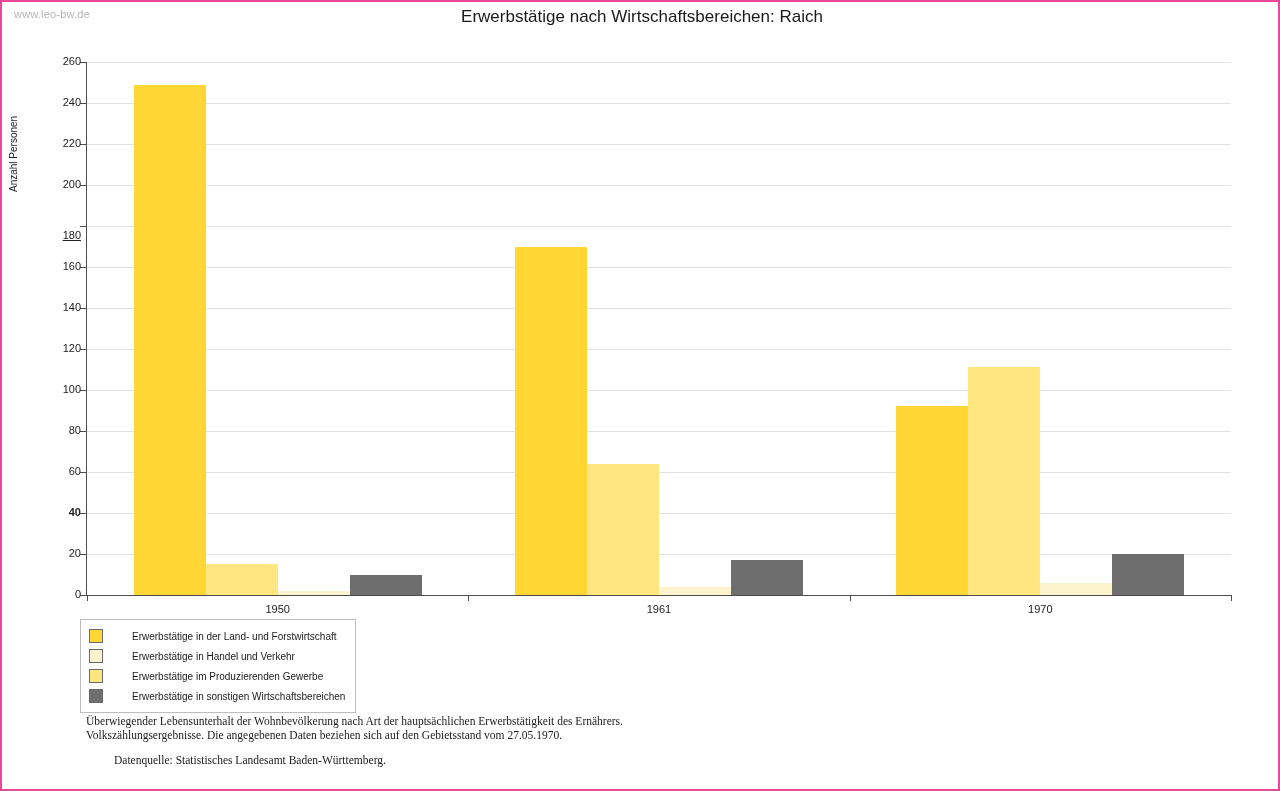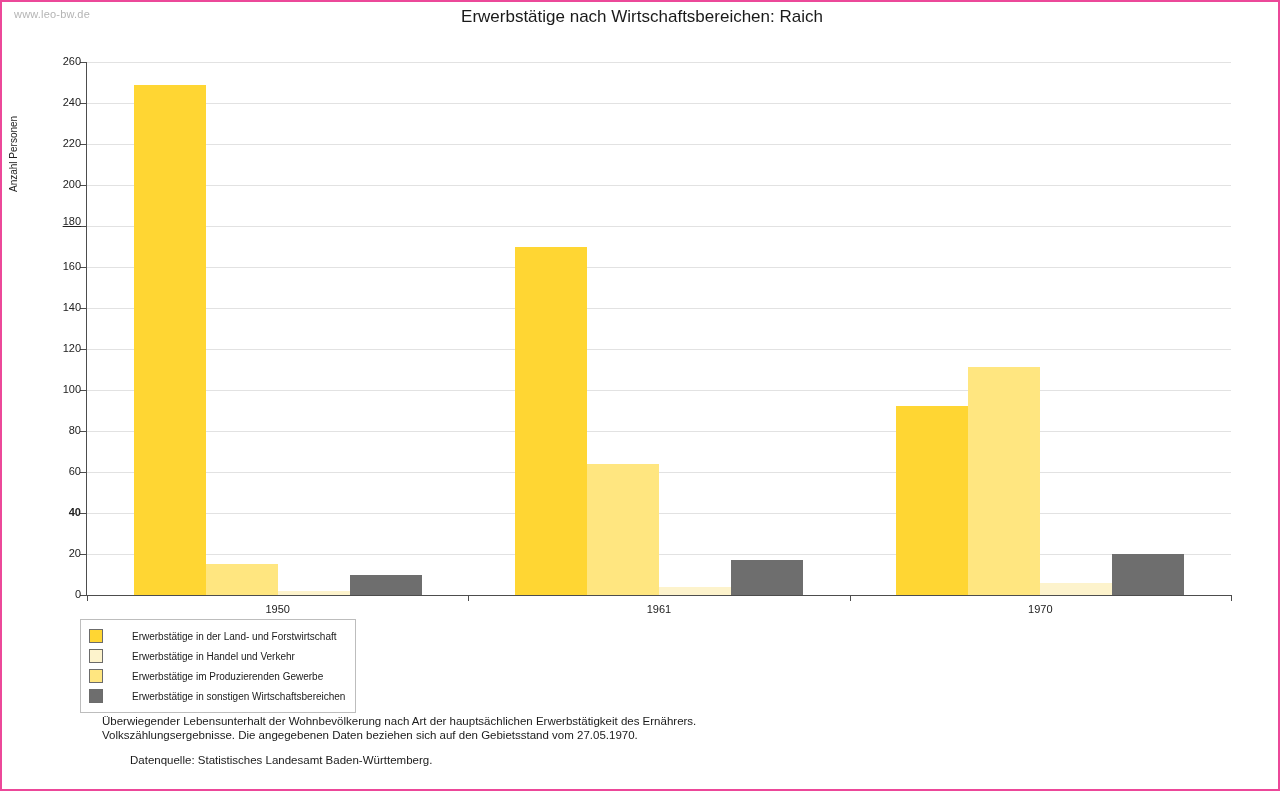--- a/index.html
+++ b/index.html
@@ -127,24 +127,25 @@
   }
   .legend-text {
     font-size: 10px;
     color: #1a1a1a;
     white-space: nowrap;
     margin-left: 20px;
   }
 
   .footnote {
     position: absolute;
-    left: 100px;
+    left: 84px;
     font-size: 11.5px;
     color: #1a1a1a;
     white-space: nowrap;
+    font-family: Liberation Serif, serif;
   }
   #note-line1 { top: 713px; }
   #note-line2 { top: 727px; }
   #source-line { top: 752px; padding-left: 28px; }
 </style>
 </head>
 <body>
 
 <div id="page">
 
@@ -176,21 +177,21 @@
       <div class="tick" style="top: 287px;"></div>
       <div class="ytick-label" style="top: 287px;">120</div>
       <div class="gridline" style="top: 246px;"></div>
       <div class="tick" style="top: 246px;"></div>
       <div class="ytick-label" style="top: 246px;">140</div>
       <div class="gridline" style="top: 205px;"></div>
       <div class="tick" style="top: 205px;"></div>
       <div class="ytick-label" style="top: 205px;">160</div>
       <div class="gridline" style="top: 164px;"></div>
       <div class="tick" style="top: 164px;"></div>
-      <div class="ytick-label" style="top: 160px; text-decoration: underline;">180</div>
+      <div class="ytick-label" style="top: 174px; text-decoration: underline;">180</div>
       <div class="gridline" style="top: 123px;"></div>
       <div class="tick" style="top: 123px;"></div>
       <div class="ytick-label" style="top: 123px;">200</div>
       <div class="gridline" style="top: 82px;"></div>
       <div class="tick" style="top: 82px;"></div>
       <div class="ytick-label" style="top: 82px;">220</div>
       <div class="gridline" style="top: 41px;"></div>
       <div class="tick" style="top: 41px;"></div>
       <div class="ytick-label" style="top: 41px;">240</div>
       <div class="gridline" style="top: 0px;"></div>

